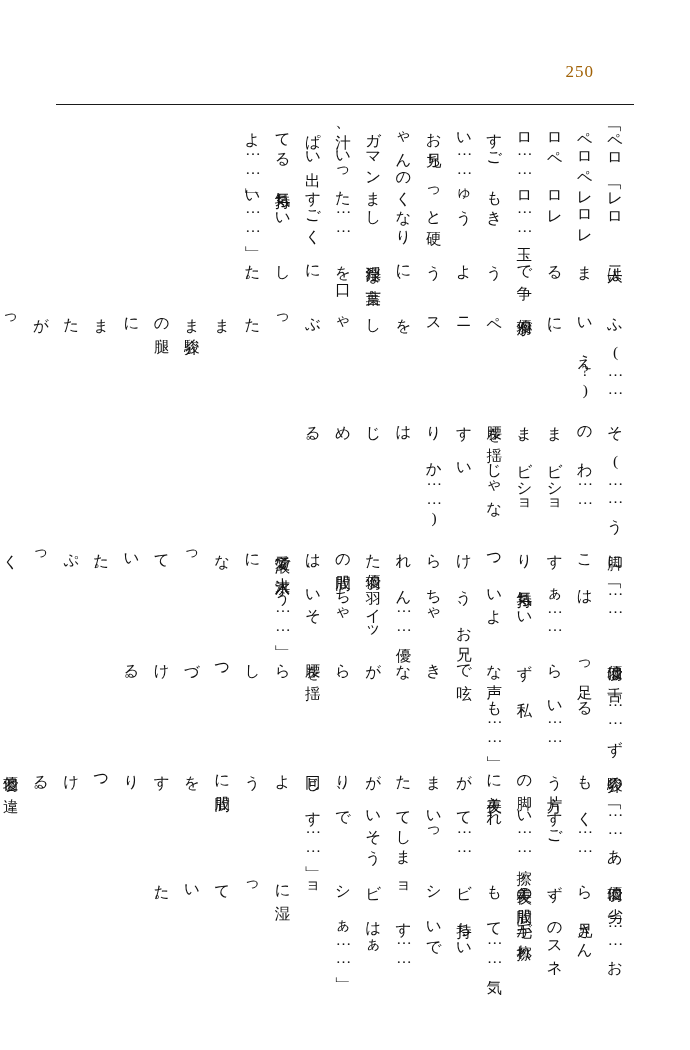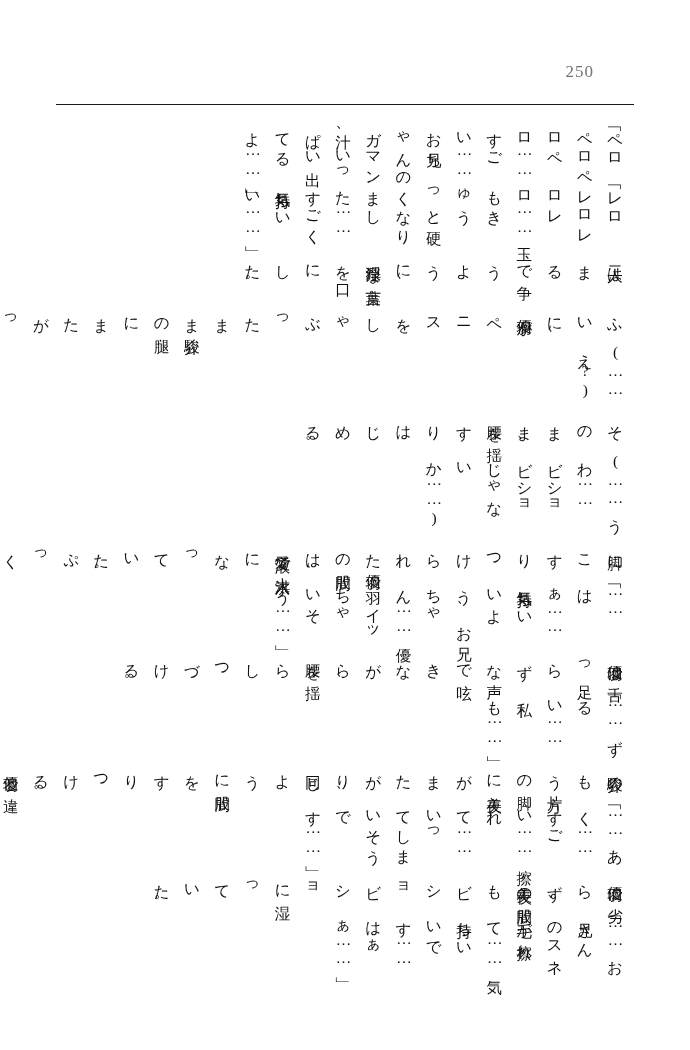--- a/index.html
+++ b/index.html
@@ -26,21 +26,21 @@
   }
 
   
   #page-number {
     position: absolute;
     top: 62px;
     right: 96px;
     font-size: 17px;
     font-family: "Liberation Serif", "DejaVu Serif", serif;
     letter-spacing: 1px;
-    color: #737373;
+    color: #a16207;
   }
 
   
   #header-rule {
     position: absolute;
     top: 104px;
     left: 56px;
     width: 578px;
     height: 1px;
     background: #1a1a1a;

